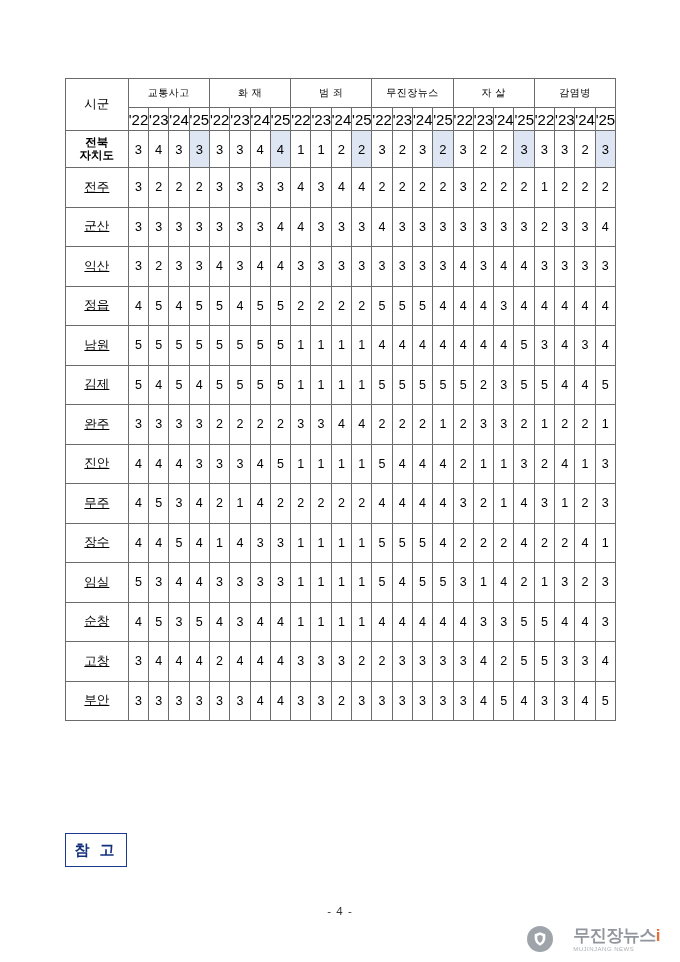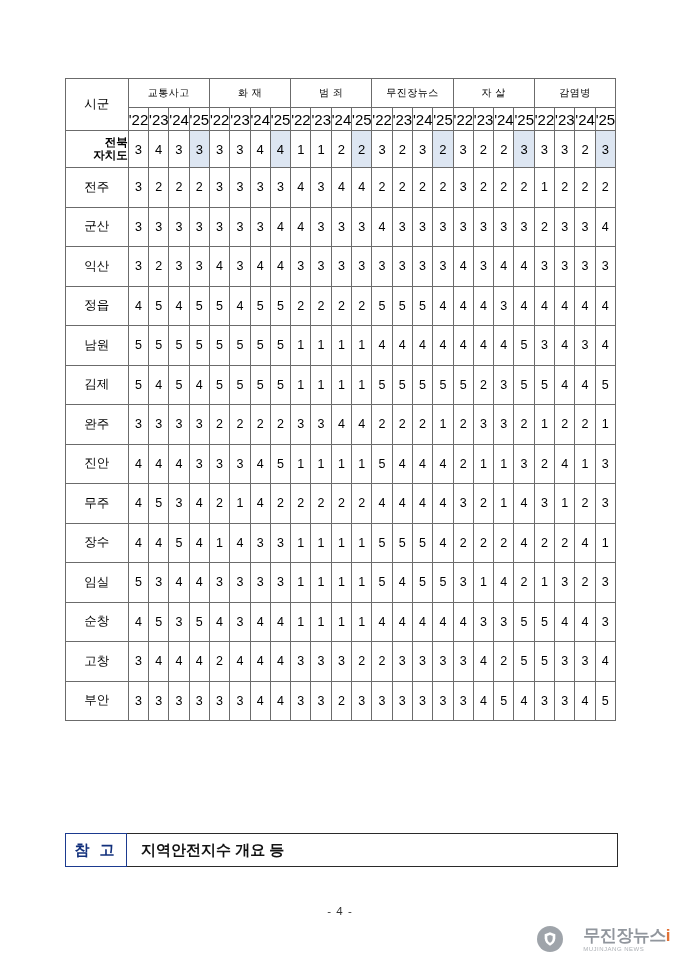--- a/index.html
+++ b/index.html
@@ -63,28 +63,28 @@
   }
   .row-total td {
     height: 36px;
     font-weight: bold;
     font-size: 13px;
   }
   .row-total .region-cell {
     font-size: 11.5px;
     line-height: 13px;
     font-weight: bold;
-    text-align: right;
   }
   tbody tr.data-row td {
     height: 38.5px;
     font-size: 12.5px;
   }
   tbody tr.data-row td.region-cell {
     font-size: 12.5px;
+    text-decoration: underline;
   }
   
   td.shade, th.shade { background: #e8eef7; }
   .row-total td.shade { background: #dde6f2; }
   .row-total td { background: #eef2f8; }
   
   td.grp-start, th.grp-start { border-left: 1px solid #4a4a4a; }
 
   
   .note {
@@ -131,21 +131,21 @@
     width: 680px;
     text-align: center;
     font-size: 11.5px;
     color: #333;
     letter-spacing: 1px;
   }
 
   
   .watermark {
     position: absolute;
-    right: 22px;
+    right: 32px;
     bottom: 10px;
     display: flex;
     align-items: center;
     gap: 20px;
     opacity: 0.95;
   }
   .wm-badge {
     width: 26px; height: 26px;
     border-radius: 50%;
     background: #9aa0a6;
@@ -649,21 +649,20 @@
             <td class="">3</td>
             <td class="">4</td>
             <td class="shade ">5</td>
           </tr>
         </tbody>
     </table>
   </div>
 
   <div class="note">
     <div class="note-tag">참 고</div>
-    <div class="note-body">지역안전지수 개요 등</div>
   </div>
 
   <div class="page-number">- 4 -</div>
 
   <div class="watermark">
     <div class="wm-badge">
       <svg width="16" height="16" viewBox="0 0 24 24" aria-hidden="true">
         <path d="M12 2 L20 5 V11 C20 16 16.5 20 12 22 C7.5 20 4 16 4 11 V5 Z" fill="#ffffff"></path>
         <path d="M12 6 L16 7.6 V11.2 C16 14.2 14.2 16.6 12 17.8 C9.8 16.6 8 14.2 8 11.2 V7.6 Z" fill="#9aa0a6"></path>
       </svg>

